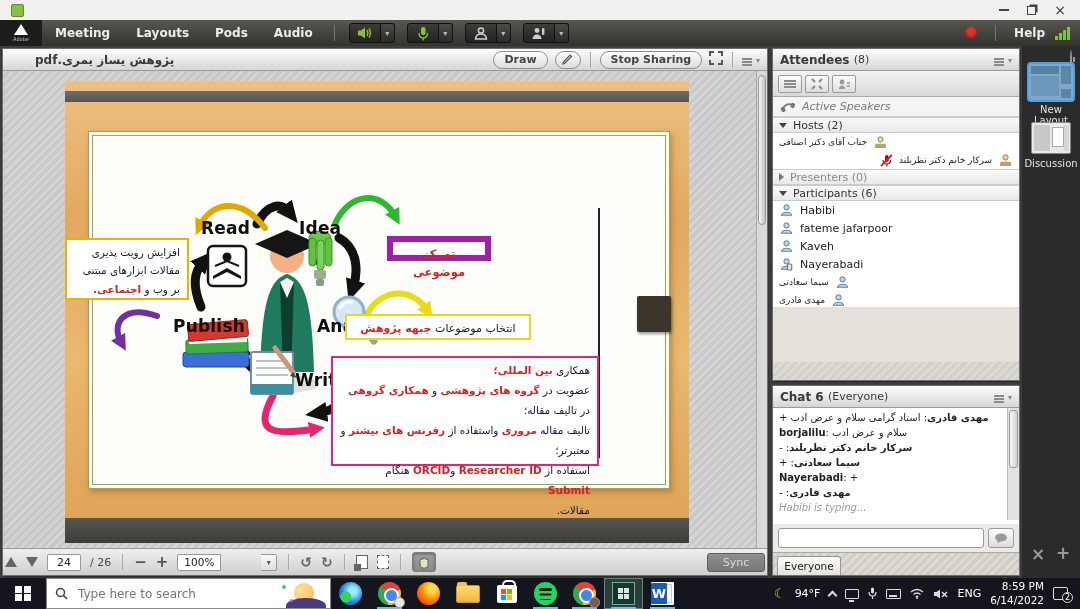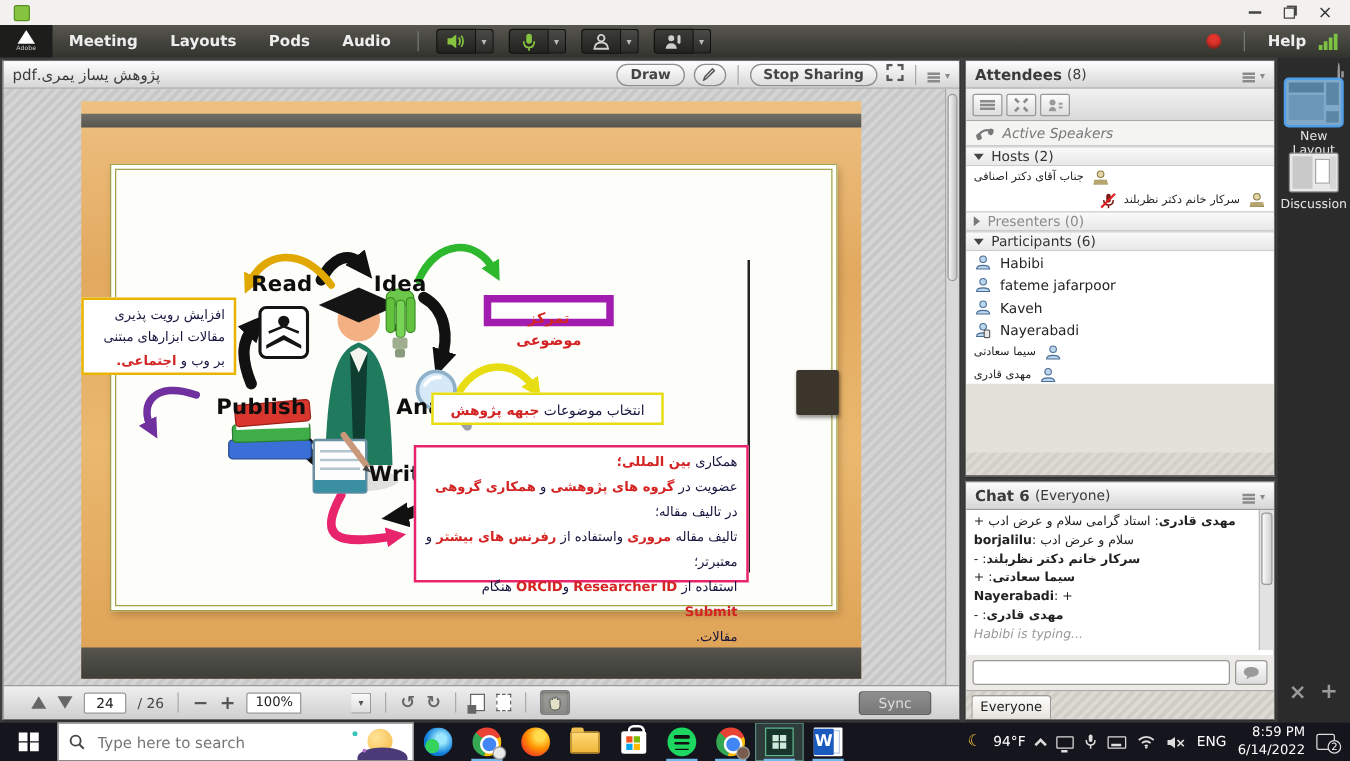--- a/index.html
+++ b/index.html
@@ -48,21 +48,21 @@
   .vscroll{position:absolute;right:0;top:0;width:11px;height:478px;background:#d9d9d9;border-left:1px solid #aaa;}
   .vscroll .thumb{position:absolute;left:1px;top:4px;width:8px;height:150px;background:linear-gradient(90deg,#f5f5f5,#c2c2c2);border:1px solid #999;border-radius:4px;}
 
   
   .step-label{position:absolute;font-weight:800;font-size:17px;color:#0e0e0e;letter-spacing:.2px;}
   .pbox{position:absolute;background:#fff;direction:rtl;text-align:right;color:#15153f;font-size:10.5px;line-height:1.75;padding:3px 7px;}
   .pbox .red{color:#d42323;font-weight:bold;}
   .diagram-svg{position:absolute;left:0;top:0;}
 
   
-  .share-toolbar{position:absolute;left:0;bottom:0;width:764px;height:27px;background:linear-gradient(#efefef,#cfcfcf);border-top:1px solid #9a9a9a;display:flex;align-items:center;padding:0 22px;gap:9px;color:#555;}
+  .share-toolbar{position:absolute;left:0;bottom:0;width:764px;height:27px;background:linear-gradient(#efefef,#cfcfcf);border-top:1px solid #9a9a9a;display:flex;align-items:center;padding:0 2px;gap:9px;color:#555;}
   .tb-sep{width:1px;height:16px;background:#aaa;margin:0 2px;}
   .tri-up{width:0;height:0;border-left:6px solid transparent;border-right:6px solid transparent;border-bottom:10px solid #666;}
   .tri-down{width:0;height:0;border-left:6px solid transparent;border-right:6px solid transparent;border-top:10px solid #666;}
   .page-input{width:34px;height:17px;border:1px solid #999;border-radius:2px;background:#fff;font-size:11px;text-align:center;color:#222;font-family:"DejaVu Sans",sans-serif;}
   .page-total{font-size:11px;color:#444;}
   .pm{font-size:15px;font-weight:bold;color:#555;line-height:1;}
   .zoom-box{display:flex;align-items:center;gap:40px;}
   .zoom-val{width:44px;height:17px;border:1px solid #999;background:#fff;border-radius:2px 0 0 2px;font-size:10.5px;display:flex;align-items:center;justify-content:center;color:#222;}
   .zoom-dd{width:16px;height:17px;border:1px solid #999;border-left:none;border-radius:0 2px 2px 0;background:linear-gradient(#fafafa,#ddd);font-size:8px;display:flex;align-items:center;justify-content:center;color:#555;}
   .rot{font-size:14px;font-weight:bold;color:#666;line-height:1;}
@@ -246,21 +246,21 @@
         <div style="position:absolute;left:20px;top:4px;width:12px;height:20px;background:#fff;border:1px solid #aaa;"></div>
         <div style="position:absolute;right:1px;top:2px;width:5px;height:26px;background:#d6d6d6;"></div>
       </div>
       <div class="rs-label" style="top:112px;">Discussion</div>
       <span class="xplus" style="left:9px;top:498px;">×</span>
       <span class="xplus" style="left:34px;top:497px;">+</span>
     </div>
 
     <div class="pod" style="left:2px;top:2px;width:766px;height:528px;">
       <div class="pod-header">
-        <span dir="rtl" style="font-weight:normal;">پژوهش یساز یمری.pdf</span>
+        <span dir="rtl" style="font-weight:bold;margin-left:25px;">پژوهش یساز یمری.pdf</span>
         <span style="margin-left:auto;display:flex;align-items:center;gap:7px;">
           <span style="height:18px;padding:0 10px;border:1px solid #8e8e8e;border-radius:9px;background:linear-gradient(#fdfdfd,#ddd);font-size:11px;font-weight:bold;color:#444;display:flex;align-items:center;">Draw</span>
           <span style="height:18px;width:26px;border:1px solid #8e8e8e;border-radius:9px;background:linear-gradient(#fdfdfd,#ddd);display:flex;align-items:center;justify-content:center;">
             <svg width="11" height="11" viewBox="0 0 11 11">
                 <path d="M1,10 L3,9 L9.5,2.5 L8,1 L1.8,7.5 z" fill="none" stroke="#555" stroke-width="1.2"></path>
               </svg>
           </span>
           <span class="tb-sep"></span>
           <span style="height:18px;padding:0 10px;border:1px solid #8e8e8e;border-radius:9px;background:linear-gradient(#fdfdfd,#ddd);font-size:11px;font-weight:bold;color:#444;display:flex;align-items:center;">Stop Sharing</span>
           <span>

